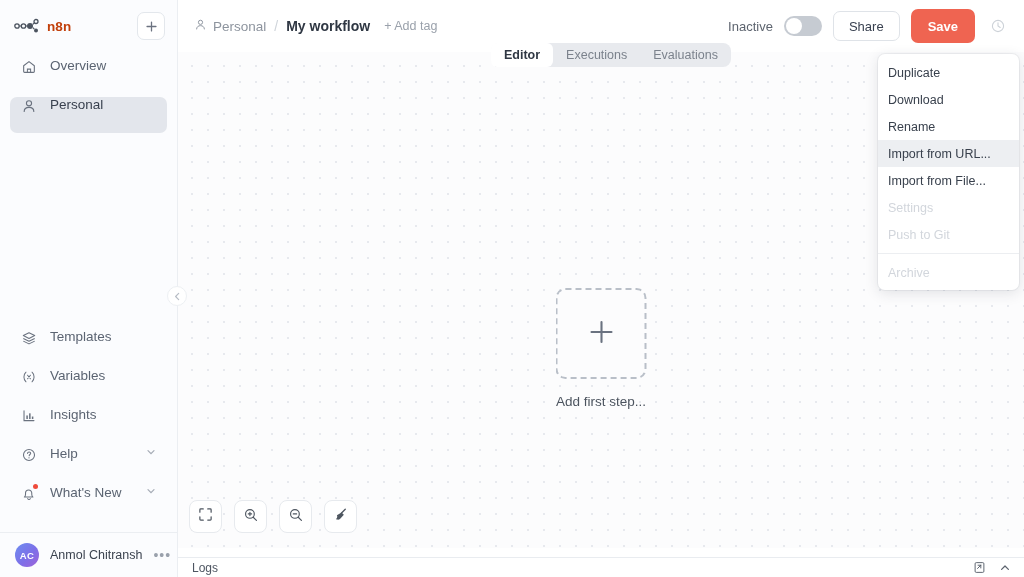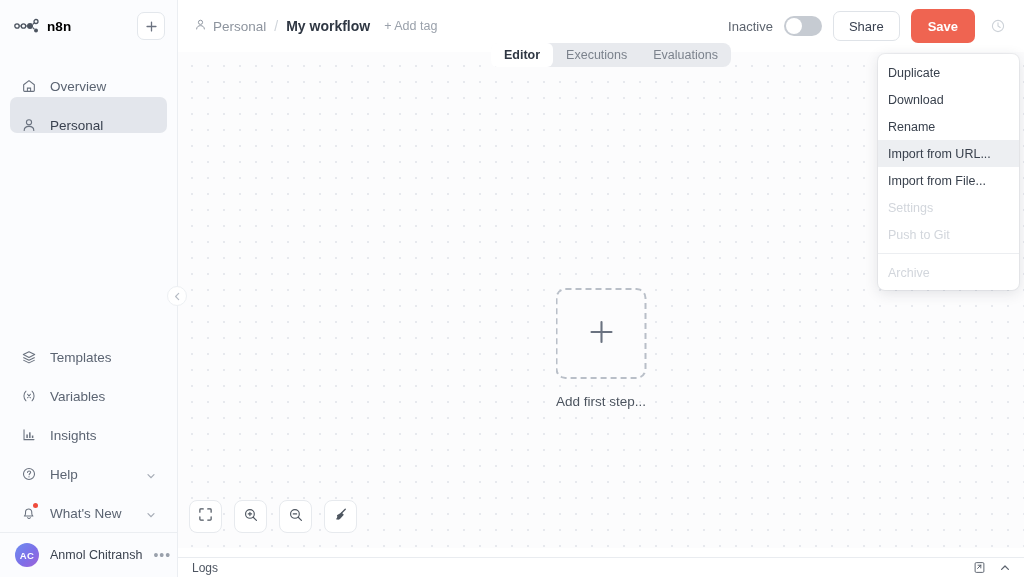--- a/index.html
+++ b/index.html
@@ -19,31 +19,31 @@
     border-right: 1px solid #ebeef2;
     display: flex; flex-direction: column;
     position: relative; flex: none;
   }
   .sb-head {
     height: 52px; display: flex; align-items: center;
     padding: 0 12px 0 14px; gap: 8px;
   }
   .logo-wrap { display: flex; align-items: center; gap: 7px; flex: 1; }
   .logo-mark { width: 26px; height: 16px; display: block; }
-  .logo-text { font-size: 13.5px; font-weight: 700; color: #000000; letter-spacing: .1px; }
+  .logo-text { font-size: 13.5px; font-weight: 700; color: #c2410c; letter-spacing: .1px; }
   .new-btn {
     width: 28px; height: 28px; border: 1px solid #e3e7ec; border-radius: 7px;
     background: #fff; display: flex; align-items: center; justify-content: center;
     color: #6b7280; cursor: pointer;
   }
   .new-btn svg { display:block; }
 
   .sb-nav { padding: 6px 10px 0 10px; }
   .sb-item {
-    display: flex; align-items: flex-end; gap: 13px;
+    display: flex; align-items: flex-start; gap: 13px;
     height: 36px; padding: 0 10px; border-radius: 7px;
     color: #5b6472; font-size: 13.5px; cursor: pointer;
     margin-bottom: 3px; position: relative;
   }
   .sb-item .ico { width: 17px; height: 17px; flex: none; display:flex; align-items:center; justify-content:center; color:#6a727f; }
   .sb-item.active { background: #e3e6ec; color: #39414f; }
   .sb-item .chev { margin-left: auto; color: #a4abb5; display:flex; }
   .sb-spacer { flex: 1; }
   .sb-lower { padding: 0 10px 6px 10px; }
   .bell-wrap { position: relative; display:flex; }

